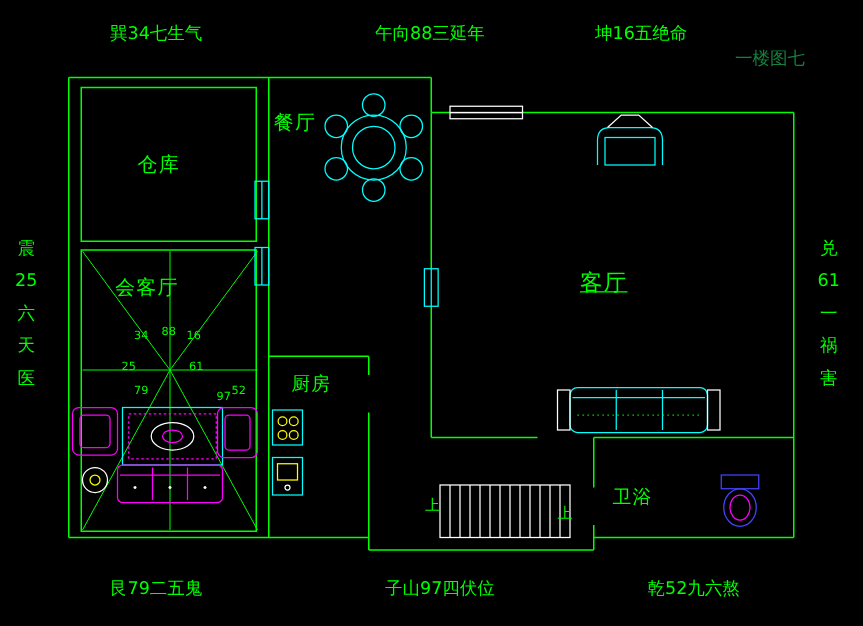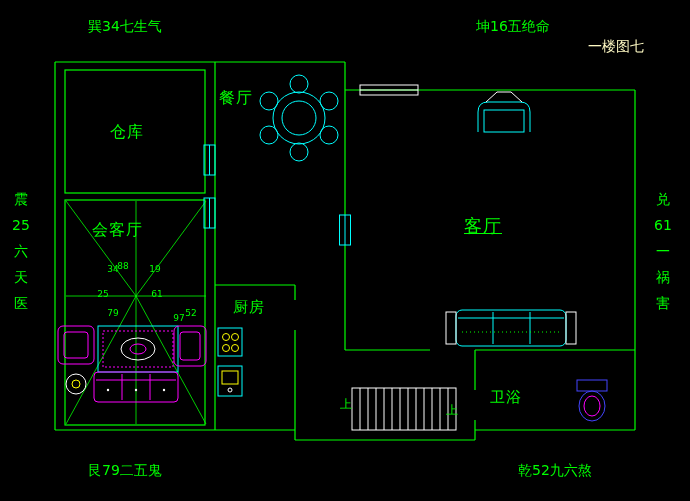--- a/index.html
+++ b/index.html
@@ -3,21 +3,21 @@
 <meta charset="utf-8">
 <style>
   html,body{margin:0;padding:0;background:#000;}
   .canvas{
     position:relative;width:690px;height:501px;background:#000;
     font-family:"DejaVu Sans","Liberation Sans",sans-serif;overflow:hidden;
   }
   .canvas svg{position:absolute;left:0;top:0;}
   .lbl{position:absolute;color:#00ff00;white-space:nowrap;font-size:14px;}
   .room{font-size:16px;letter-spacing:1px;}
-  .cyan{color:#fef9c3;}
+  .cyan{color:#15803d;}
   .num{font-size:9px;width:18px;text-align:center;}
   .vcol{display:flex;flex-direction:column;align-items:center;width:26px;}
   .vcol span{line-height:26px;font-size:14px;}
   .up{font-size:12px;}
 </style>
 </head>
 <body>
 
 <div class="canvas">
 
@@ -150,24 +150,26 @@
       <line x1="408" y1="388" x2="408" y2="430"></line>
         <line x1="416" y1="388" x2="416" y2="430"></line>
       <line x1="424" y1="388" x2="424" y2="430"></line>
         <line x1="432" y1="388" x2="432" y2="430"></line>
       <line x1="440" y1="388" x2="440" y2="430"></line>
         <line x1="448" y1="388" x2="448" y2="430"></line>
     </g>
   </svg>
 
   <div class="lbl" style="left:88px;top:18px;">巽34七生气</div>
+  <div class="lbl" style="left:300px;top:18px;">午向88三延年</div>
   <div class="lbl" style="left:476px;top:18px;">坤16五绝命</div>
   <div class="lbl cyan" style="left:588px;top:38px;">一楼图七</div>
 
   <div class="lbl" style="left:88px;top:462px;">艮79二五鬼</div>
+  <div class="lbl" style="left:308px;top:462px;">子山97四伏位</div>
   <div class="lbl" style="left:518px;top:462px;">乾52九六熬</div>
 
   <div class="lbl vcol" style="left:8px;top:186px;">
     <span>震</span>
     <span>25</span>
     <span>六</span>
     <span>天</span>
     <span>医</span>
   </div>
 
@@ -180,22 +182,22 @@
   </div>
 
   <div class="lbl room" style="left:110px;top:122px;">仓库</div>
   <div class="lbl room" style="left:219px;top:88px;">餐厅</div>
   <div class="lbl room" style="left:92px;top:220px;">会客厅</div>
   <div class="lbl room" style="left:233px;top:298px;font-size:15px;">厨房</div>
   <div class="lbl room" style="left:464px;top:214px;font-size:18px;text-decoration:underline;">客厅</div>
   <div class="lbl room" style="left:490px;top:388px;font-size:15px;">卫浴</div>
 
   <div class="lbl num" style="left:104px;top:264px;">34</div>
-  <div class="lbl num" style="left:114px;top:261px;">88</div>
-  <div class="lbl num" style="left:146px;top:264px;">19</div>
+  <div class="lbl num" style="left:126px;top:261px;">88</div>
+  <div class="lbl num" style="left:146px;top:264px;">16</div>
   <div class="lbl num" style="left:94px;top:289px;">25</div>
   <div class="lbl num" style="left:148px;top:289px;">61</div>
   <div class="lbl num" style="left:104px;top:308px;">79</div>
   <div class="lbl num" style="left:126px;top:313px;margin-left:44px;">97</div>
   <div class="lbl num" style="left:146px;top:308px;margin-left:36px;">52</div>
 
   <div class="lbl up" style="left:340px;top:396px;">上</div>
   <div class="lbl up" style="left:446px;top:402px;">上</div>
 
 </div>

